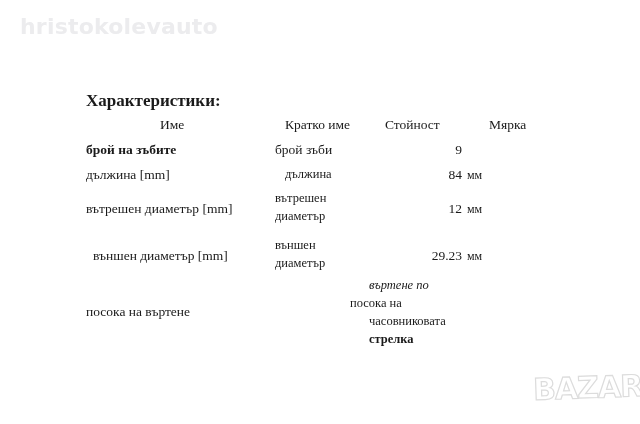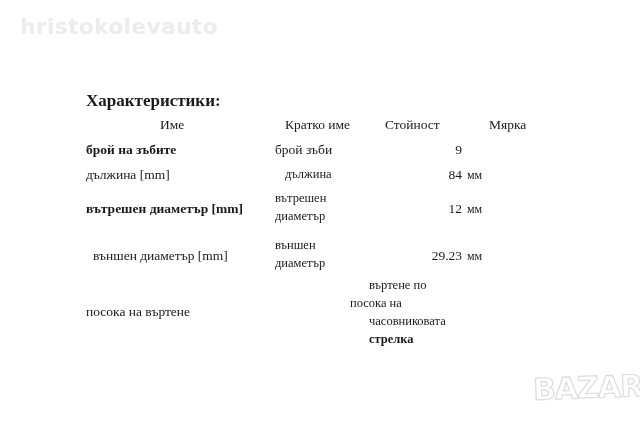--- a/index.html
+++ b/index.html
@@ -92,34 +92,34 @@
 </div>
 
 <div>
   <div class="cell" style="left:86px; top:165px;">дължина [mm]</div>
   <div class="cell small" style="left:275px; top:165px;margin-left:10px;">дължина</div>
   <div class="val" style="left:382px; top:165px;">84</div>
   <div class="unit" style="left:467px; top:166px;">мм</div>
 </div>
 
 <div>
-  <div class="cell" style="left:86px; top:199px;font-weight:bold;">вътрешен диаметър [mm]</div>
+  <div class="cell" style="left:86px; top:199px;">вътрешен диаметър [mm]</div>
   <div class="cell small" style="left:275px; top:189px;">вътрешен</div>
   <div class="cell small" style="left:275px; top:207px;">диаметър</div>
   <div class="val" style="left:382px; top:199px;">12</div>
   <div class="unit" style="left:467px; top:200px;">мм</div>
 </div>
 
 <div>
   <div class="cell" style="left:86px; top:246px;margin-left:7px;">външен диаметър [mm]</div>
   <div class="cell small" style="left:275px; top:236px;">външен</div>
   <div class="cell small" style="left:275px; top:254px;">диаметър</div>
   <div class="val" style="left:382px; top:246px;">29.23</div>
   <div class="unit" style="left:467px; top:247px;">мм</div>
 </div>
 
 <div>
   <div class="cell" style="left:86px; top:302px;">посока на въртене</div>
-  <div class="cell small" style="left:369px; top:276px;">въртене по</div>
+  <div class="cell small" style="left:369px; top:276px;font-style:italic;">въртене по</div>
   <div class="cell small" style="left:350px; top:294px;">посока на</div>
   <div class="cell small" style="left:369px; top:312px;">часовниковата</div>
   <div class="cell small" style="left:369px; top:330px;font-weight:bold;">стрелка</div>
 </div>
 
 </body></html>

